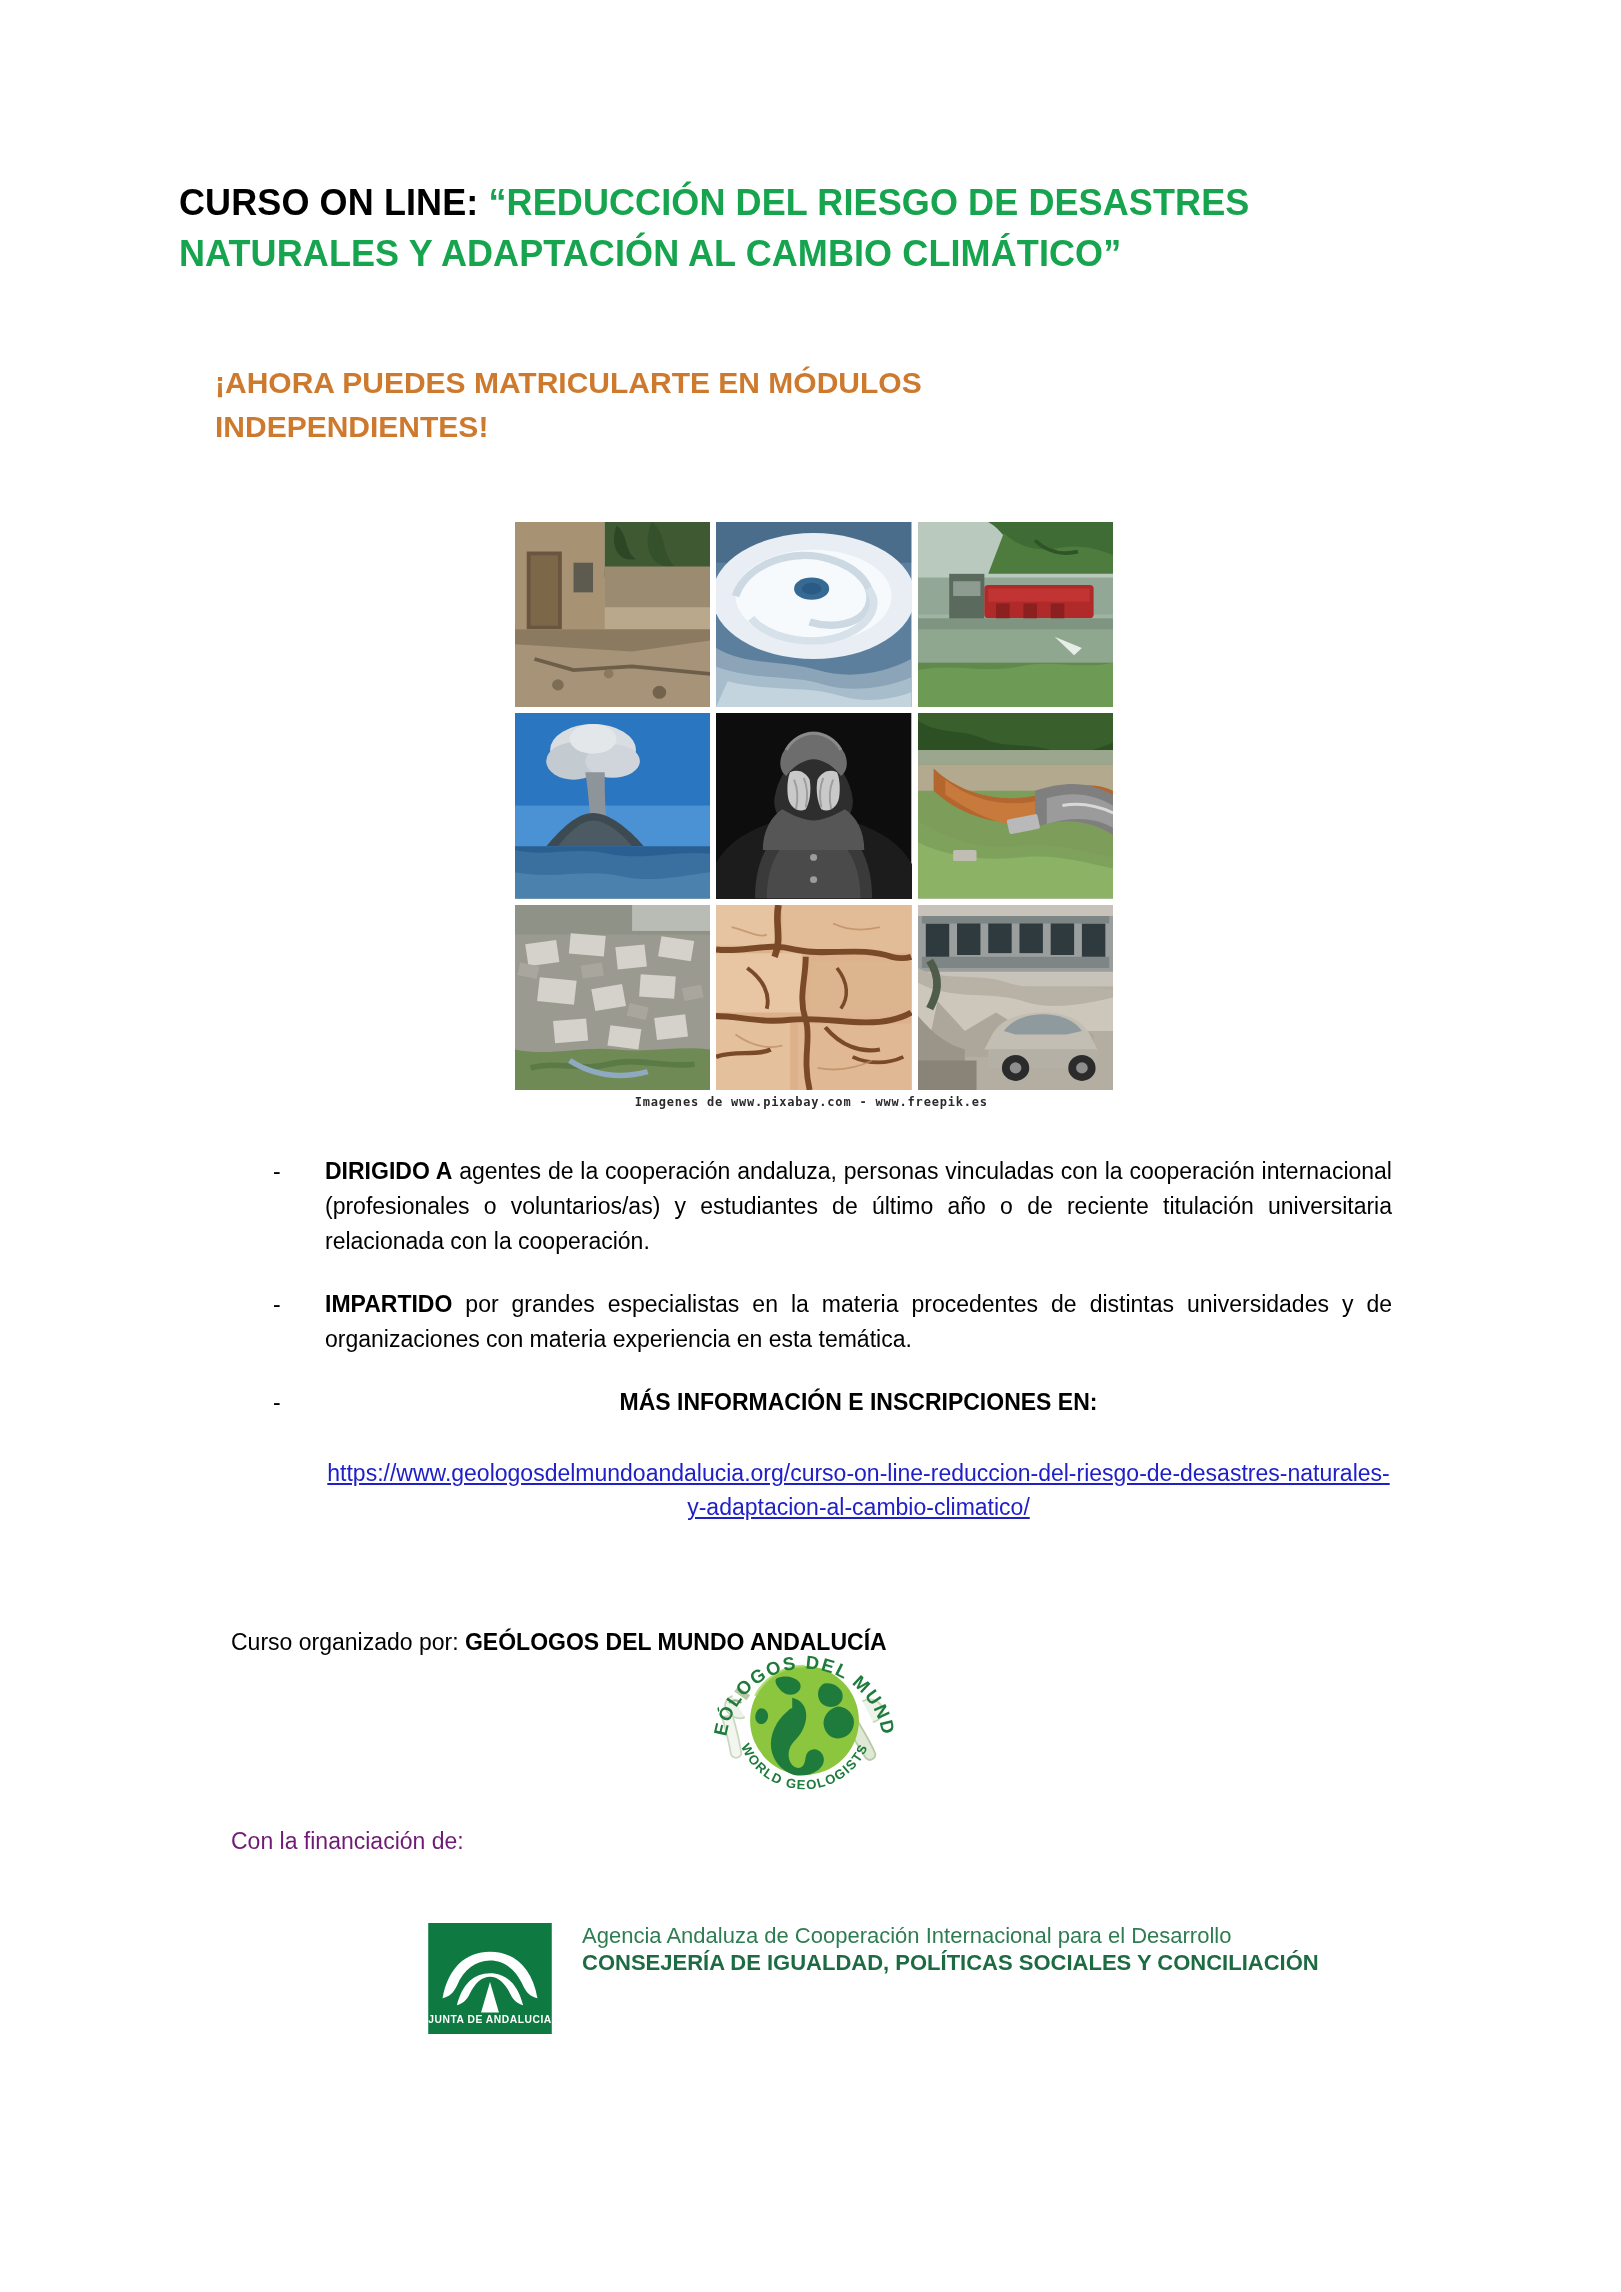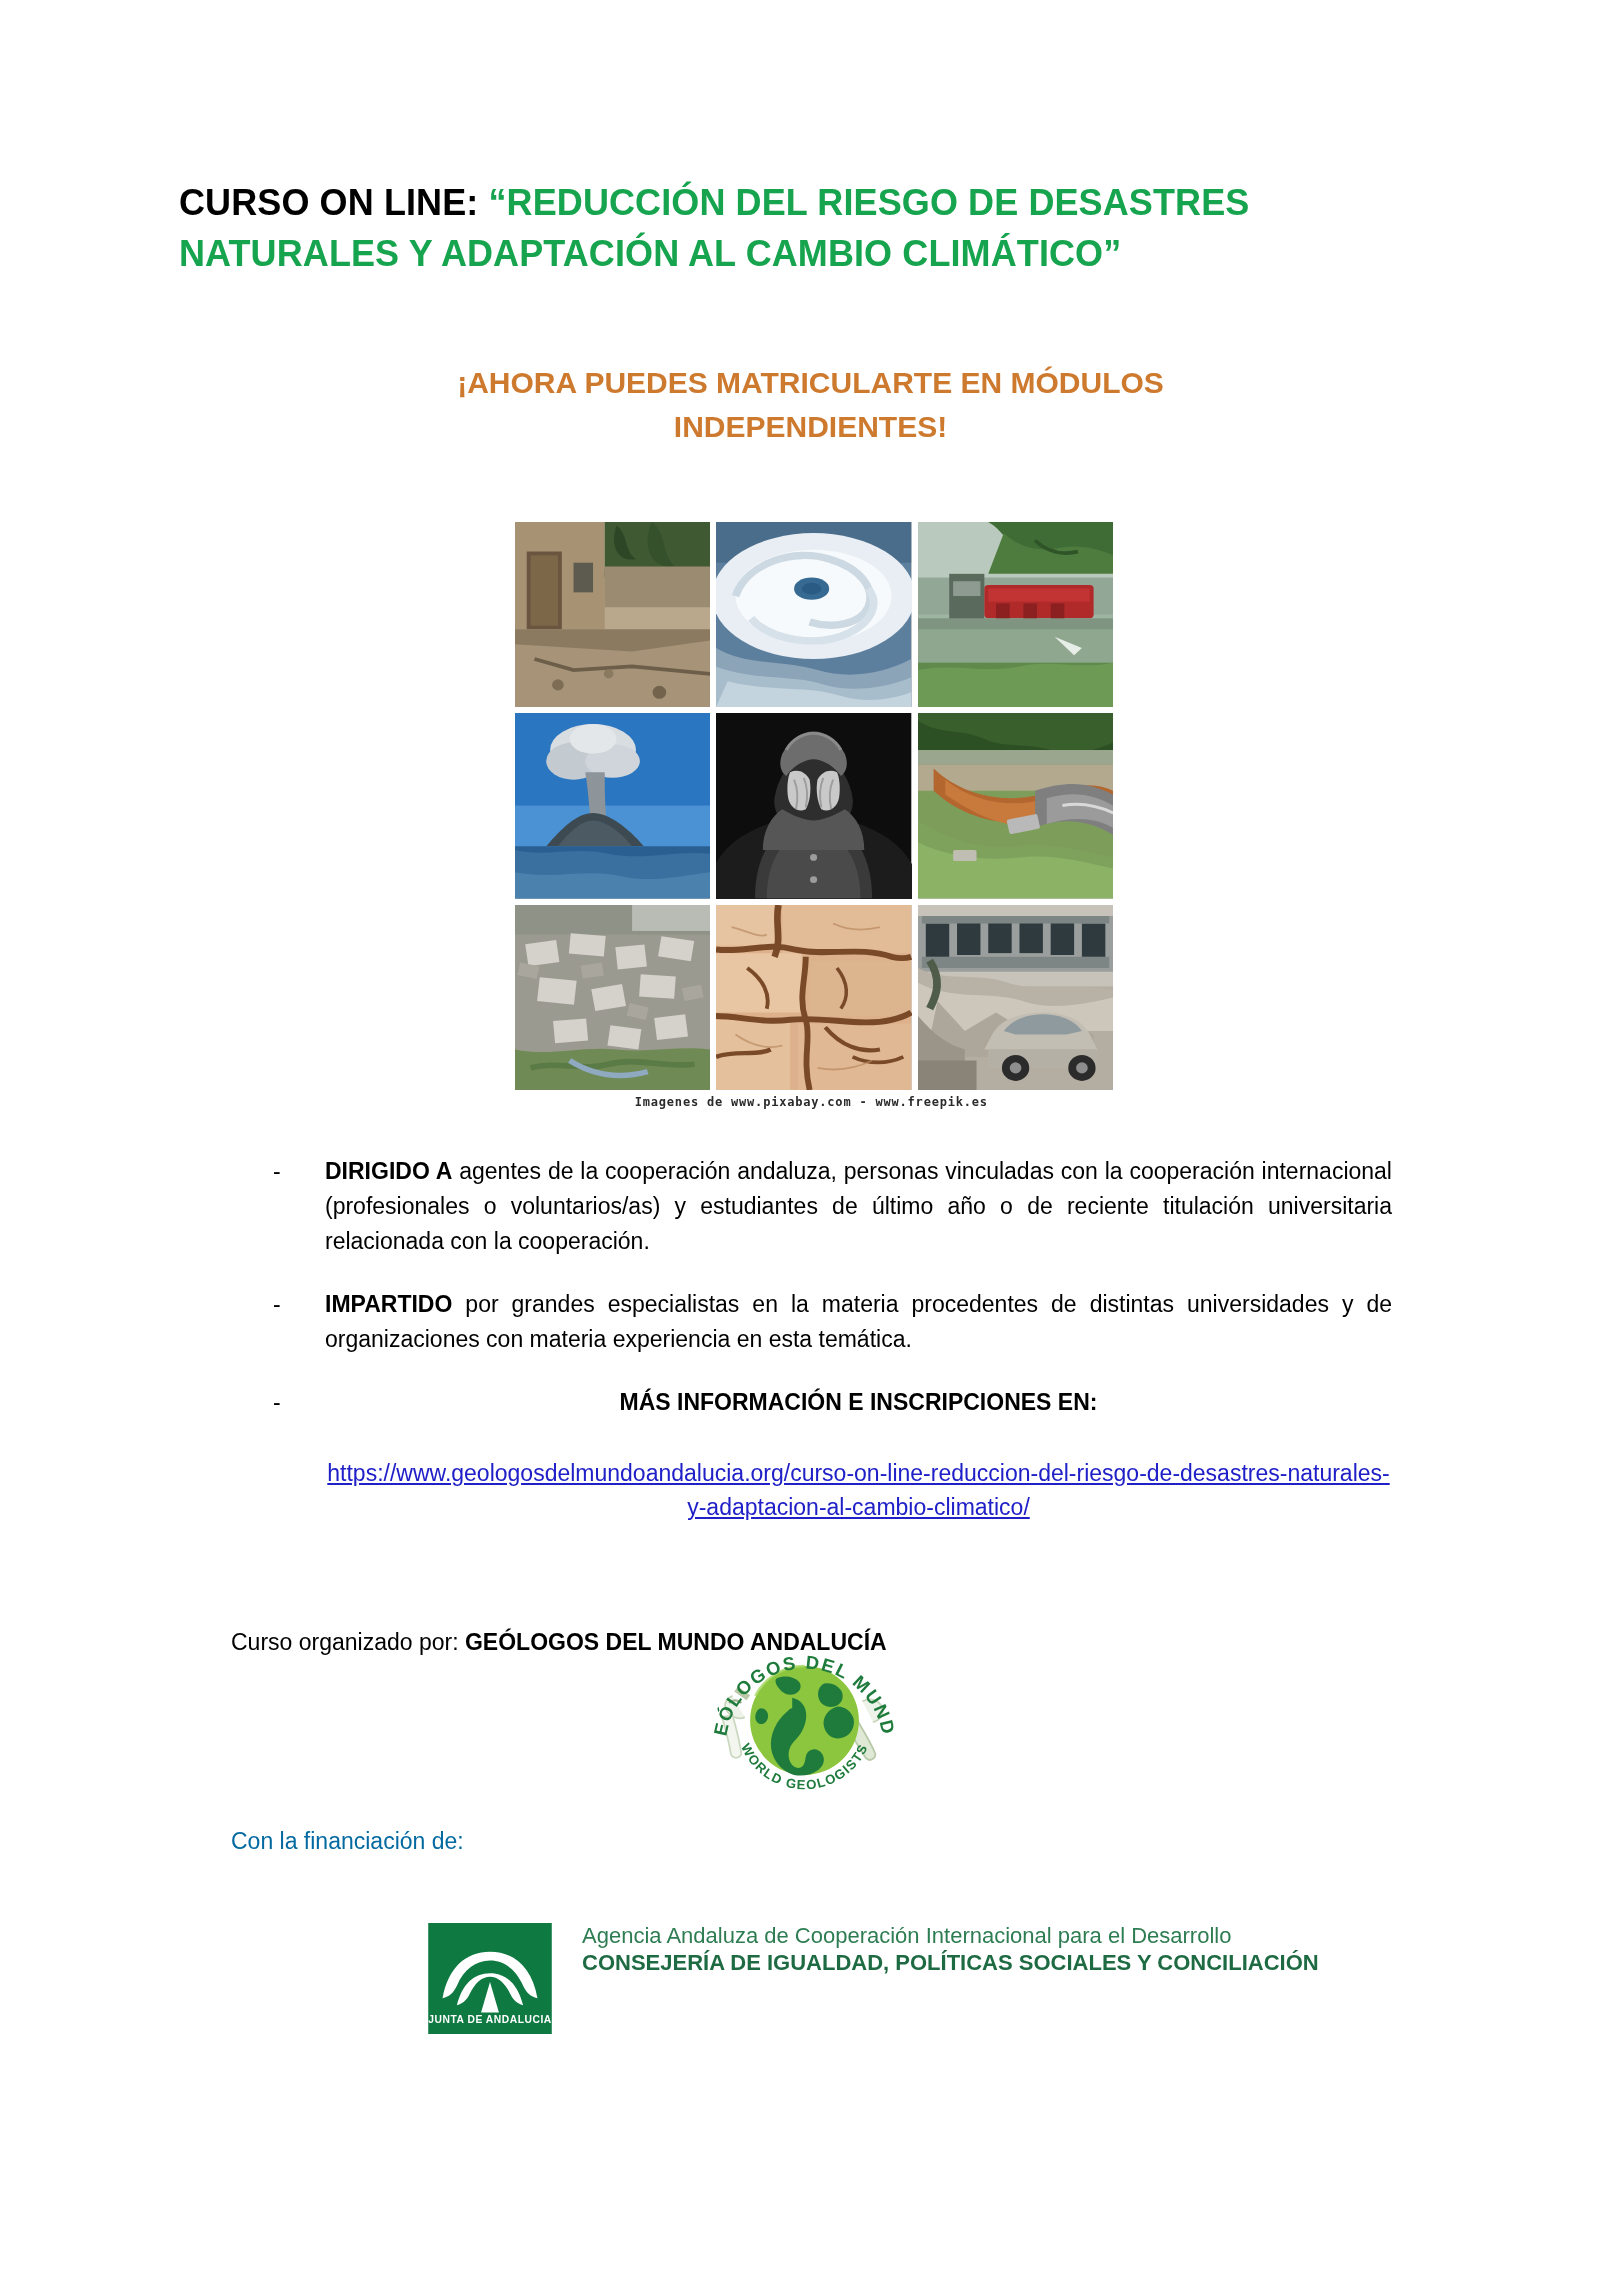--- a/index.html
+++ b/index.html
@@ -37,21 +37,20 @@
     white-space: nowrap;
   }
   .t-black { color: #000000; }
   .t-green { color: #17A44F; }
 
   .subtitle-block {
     position: absolute;
     left: 215px;
     top: 361px;
     width: 1191px;
-    text-align: center;
   }
   .subtitle-line {
     font-size: 30px;
     font-weight: bold;
     line-height: 1.45;
     color: #CE7A2E;
     white-space: nowrap;
   }
 
   
@@ -146,21 +145,21 @@
   }
   .logo-gdm svg { display: block; width: 100%; height: 100%; }
 
   
   .funding-label {
     position: absolute;
     left: 231px;
     top: 1825px;
     font-size: 23px;
     line-height: 1.4;
-    color: #0369a1;
+    color: #701a75;
   }
   .funding-row {
     position: absolute;
     left: 428px;
     top: 1891px;
     display: flex;
     align-items: flex-start;
   }
   .junta-logo {
     width: 124px;

